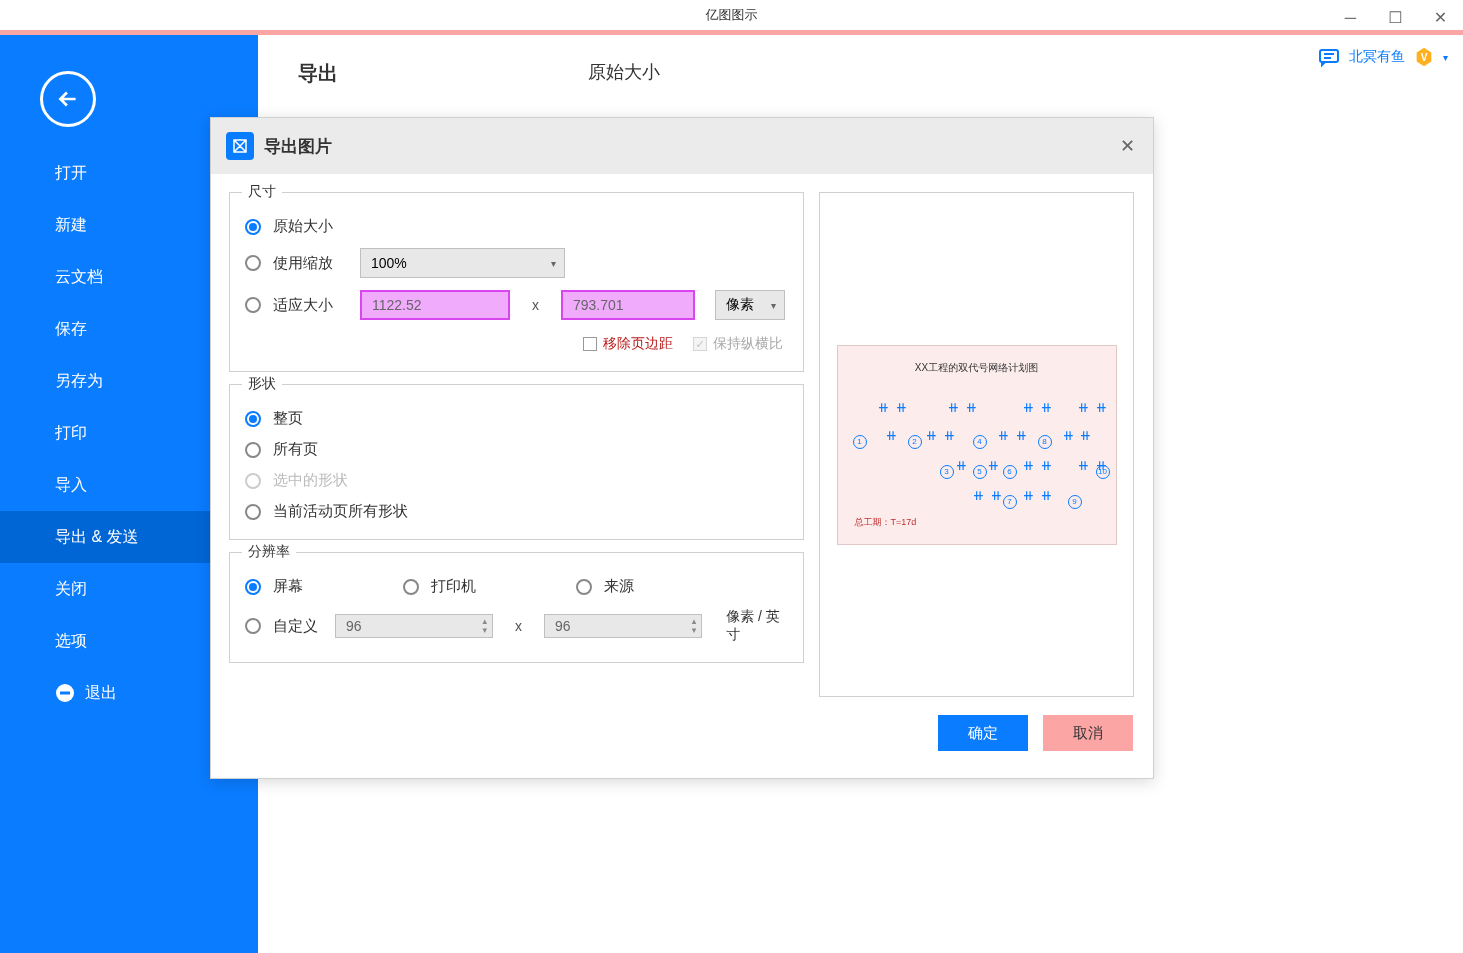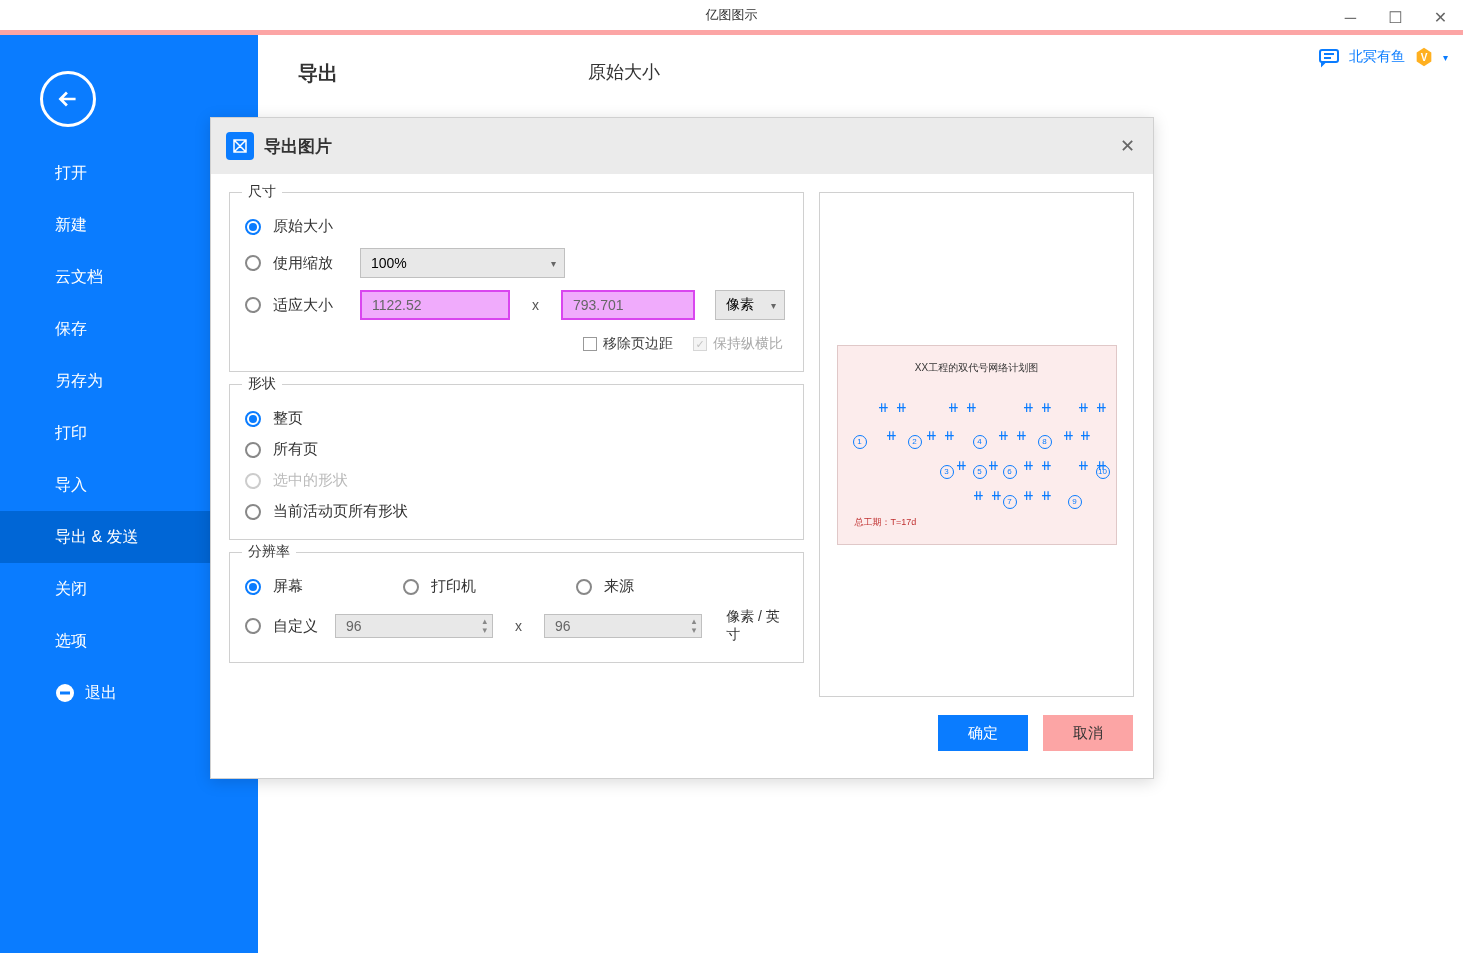--- a/index.html
+++ b/index.html
@@ -53,21 +53,21 @@
     .input { height: 30px; padding: 0 10px; border: 2px solid #d946ef; background: #f0abfc; font-size: 14px; color: #666; }
     .spinner { height: 24px; width: 170px; border: 1px solid #c0c0c0; background: #e8e8e8; display: flex; align-items: center; padding: 0 20px 0 10px; position: relative; color: #666; }
     .spinner::after { content: '▴\A▾'; white-space: pre; position: absolute; right: 5px; font-size: 9px; line-height: 9px; color: #888; }
     
     .checkbox-row { display: flex; align-items: center; gap: 20px; margin-top: 15px; justify-content: flex-end; padding-right: 5px; }
     .check-group { display: flex; align-items: center; gap: 6px; }
     .checkbox { width: 14px; height: 14px; border: 1px solid #999; background: #fff; display: inline-flex; align-items: center; justify-content: center; }
     .checkbox.checked { border-color: #bbb; background: #eee; }
     .checkbox.checked::after { content: '✓'; font-size: 11px; color: #999; }
     .checkbox.disabled { opacity: 0.6; }
-    .check-label { font-size: 14px; color: #404040; }
+    .check-label { font-size: 14px; color: #b91c1c; }
     .check-label.disabled { color: #aaa; }
     
     .x-sep { margin: 0 10px; color: #555; }
     .unit-label { margin-left: 12px; font-size: 14px; color: #333; }
     
     .resolution-radios { display: flex; gap: 100px; margin-top: 12px; }
     
     .dialog-footer { display: flex; justify-content: flex-end; gap: 15px; padding: 0 20px 18px; }
     .btn { height: 36px; padding: 0 30px; border: none; font-size: 15px; cursor: pointer; }
     .btn-primary { background: #0a7cff; color: #fff; }

